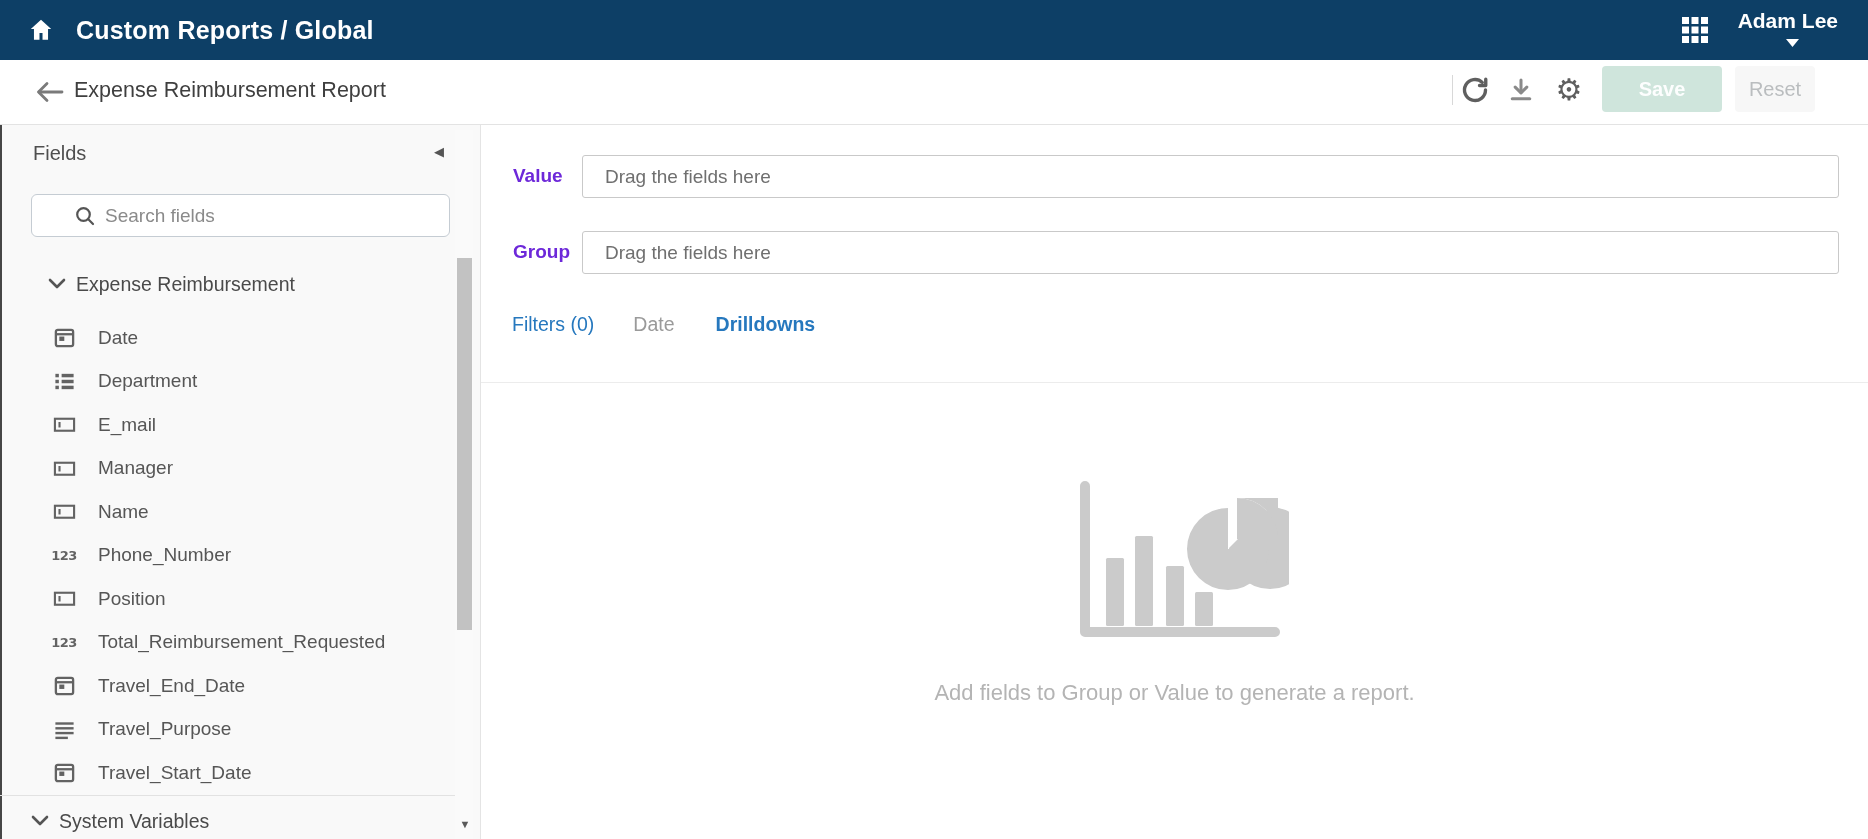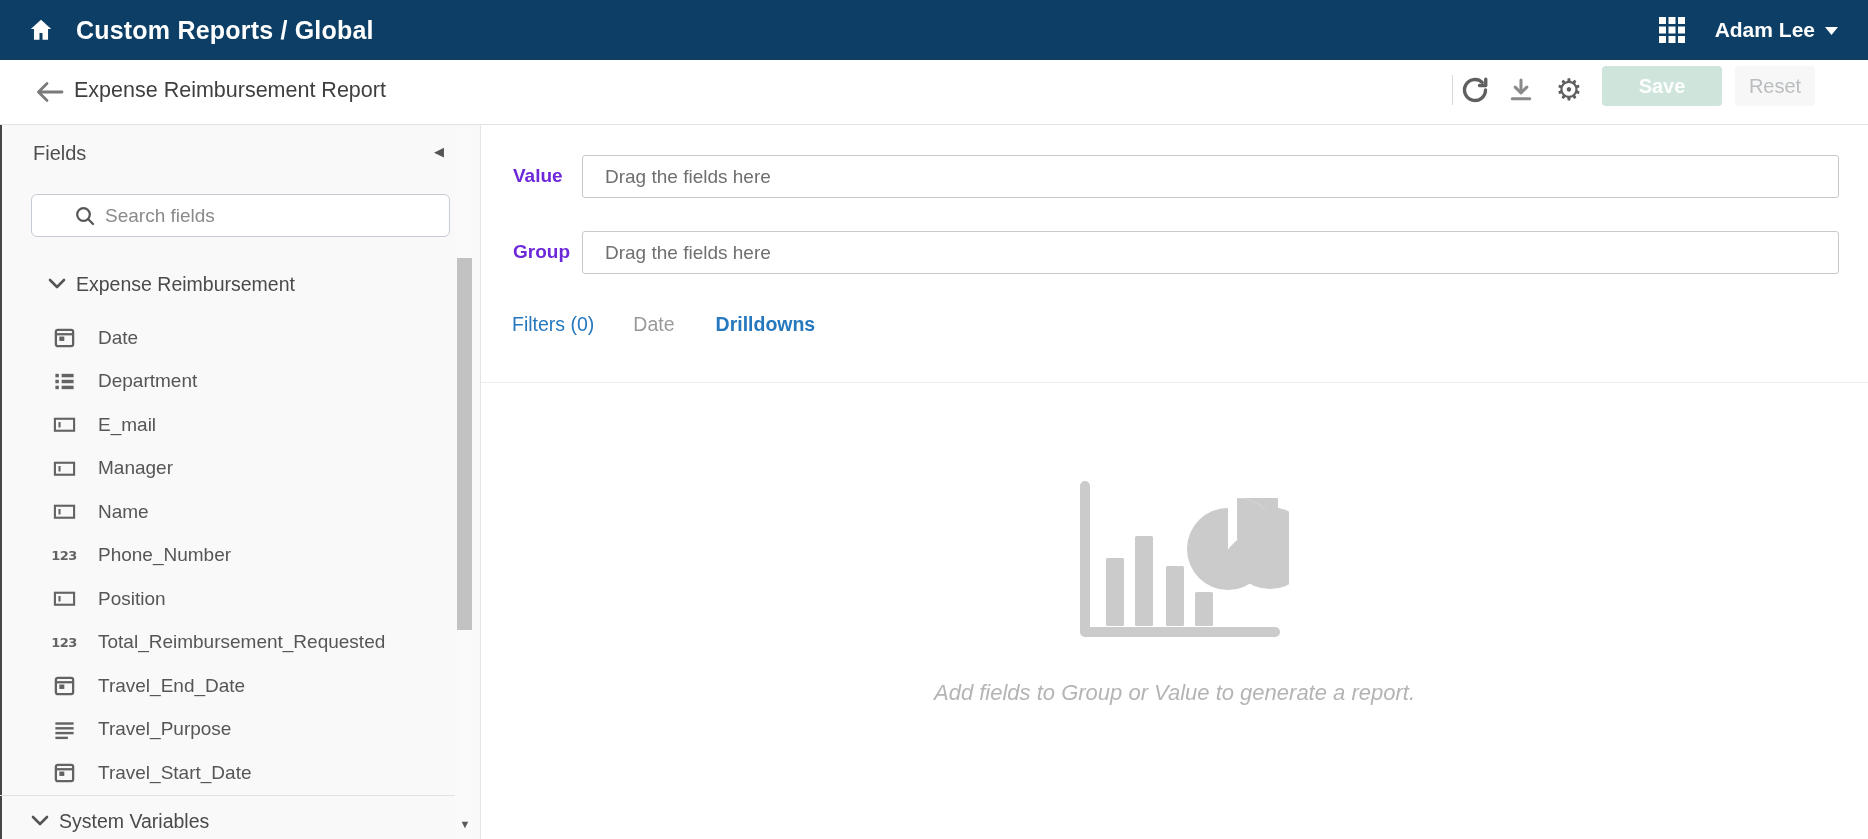--- a/index.html
+++ b/index.html
@@ -7,40 +7,40 @@
   #app { position:relative; width:1868px; height:839px; overflow:hidden; background:#fff;
          --navy:#0d3f66; --accent:#2678be; --savebg:#cfe5dc; --icongray:#666; --emptygray:#cbcbcb; }
 
   
   .topbar { position:absolute; left:0; top:0; width:1868px; height:60px; background:var(--navy);
             display:flex; align-items:center; }
   .topbar .home { margin-left:26px; width:30px; height:30px; display:flex; align-items:center; justify-content:center; cursor:pointer; }
   .topbar .apptitle { margin-left:20px; color:#fff; font-size:25px; font-weight:bold; letter-spacing:.2px; }
   .topbar .spacer { flex:1; }
   .topbar .apps { width:30px; height:30px; margin-right:28px; display:flex; align-items:center; justify-content:center; cursor:pointer; }
-  .topbar .user { display:flex; align-items:center; margin-right:30px; cursor:pointer; }
+  .topbar .user { display:flex; align-items:center; margin-right:30px; cursor:pointer;flex-direction:column; }
   .topbar .user .uname { color:#fff; font-size:21px; font-weight:bold; }
   .topbar .user .caret { margin-left:10px; }
 
   
   .toolbar { position:absolute; left:0; top:60px; width:1868px; height:65px; background:#fff;
              border-bottom:1px solid #e3e3e3; }
   .backarrow { position:absolute; left:34px; top:18px; width:32px; height:28px; cursor:pointer; }
   .reporttitle { position:absolute; left:74px; top:18px; font-size:21.5px; color:#3f3f3f; }
   .viewselect { position:absolute; left:1136px; top:8px; width:286px; height:42px; border:1px solid #d9d9d9;
                 border-radius:4px; display:flex; align-items:center; cursor:pointer; background:#fff; }
   .viewselect .vicon { margin-left:20px; display:flex; }
   .viewselect .vlabel { margin-left:18px; font-size:19px; color:#555; }
   .viewselect .vcaret { margin-left:auto; margin-right:20px; }
   .tooldivider { position:absolute; left:1452px; top:15px; width:1px; height:30px; background:#d8d8d8; }
   .icobtn { position:absolute; top:12px; width:34px; height:36px; display:flex; align-items:center; justify-content:center; cursor:pointer; }
   #refresh { left:1458px; }
   #download { left:1504px; }
   #gear { left:1552px; font-size:30px; color:#5f5f5f; line-height:30px; }
-  .btn { position:absolute; top:6px; height:40px; border:none; border-radius:4px; font-size:20px;
+  .btn { position:absolute; top:6px; height:46px; border:none; border-radius:4px; font-size:20px;
          font-family:"Liberation Sans", sans-serif; cursor:default; }
   #savebtn { left:1602px; width:120px; background:var(--savebg); color:#fdfefe; font-weight:bold; }
   #resetbtn { left:1735px; width:80px; background:#f7f7f7; color:#babdbf; }
 
   
   .sidebar { position:absolute; left:0; top:125px; width:481px; height:714px; background:#f9f9f9;
              border-right:1px solid #e4e4e4; }
   .leftedge { position:absolute; left:0; top:125px; width:2px; height:714px; background:#474747; }
   .fieldshead { position:absolute; left:33px; top:142px; font-size:20px; color:#4f4f4f; }
   .collapse { position:absolute; left:434px; top:144px; font-size:13px; color:#555; cursor:pointer; }
@@ -82,21 +82,21 @@
   .tab { font-size:19.5px; cursor:pointer; }
   .tab.blue { color:var(--accent); }
   .tab.gray { color:#9a9a9a; }
   .tab.bold { font-weight:600; }
   #tab-sort { margin-left:39px; }
   #tab-drill { margin-left:41px; }
   .main-divider { position:absolute; left:481px; top:382px; width:1387px; height:1px; background:#ececec; }
 
   .empty { position:absolute; left:481px; top:470px; width:1387px; text-align:center; }
   .empty .graphic { display:inline-block; }
-  .empty .msg { margin-top:28px; font-size:22px; color:#b4b4b4;font-style:italic; }
+  .empty .msg { margin-top:28px; font-size:22px; color:#b4b4b4; }
 </style>
 </head>
 <body>
 
 <div id="app" style="--navy: #0d3f66; --accent: #2678be; --savebg: #cfe5dc; --emptygray: #cbcbcb;">
 
   <div class="topbar">
     <span class="home">
       <svg width="26" height="26" viewBox="0 0 24 24">
           <path d="M12 2.6 2.6 11h2.9v10h5.1v-6.2h2.8V21h5.1V11h2.9z" fill="#fff"></path>

